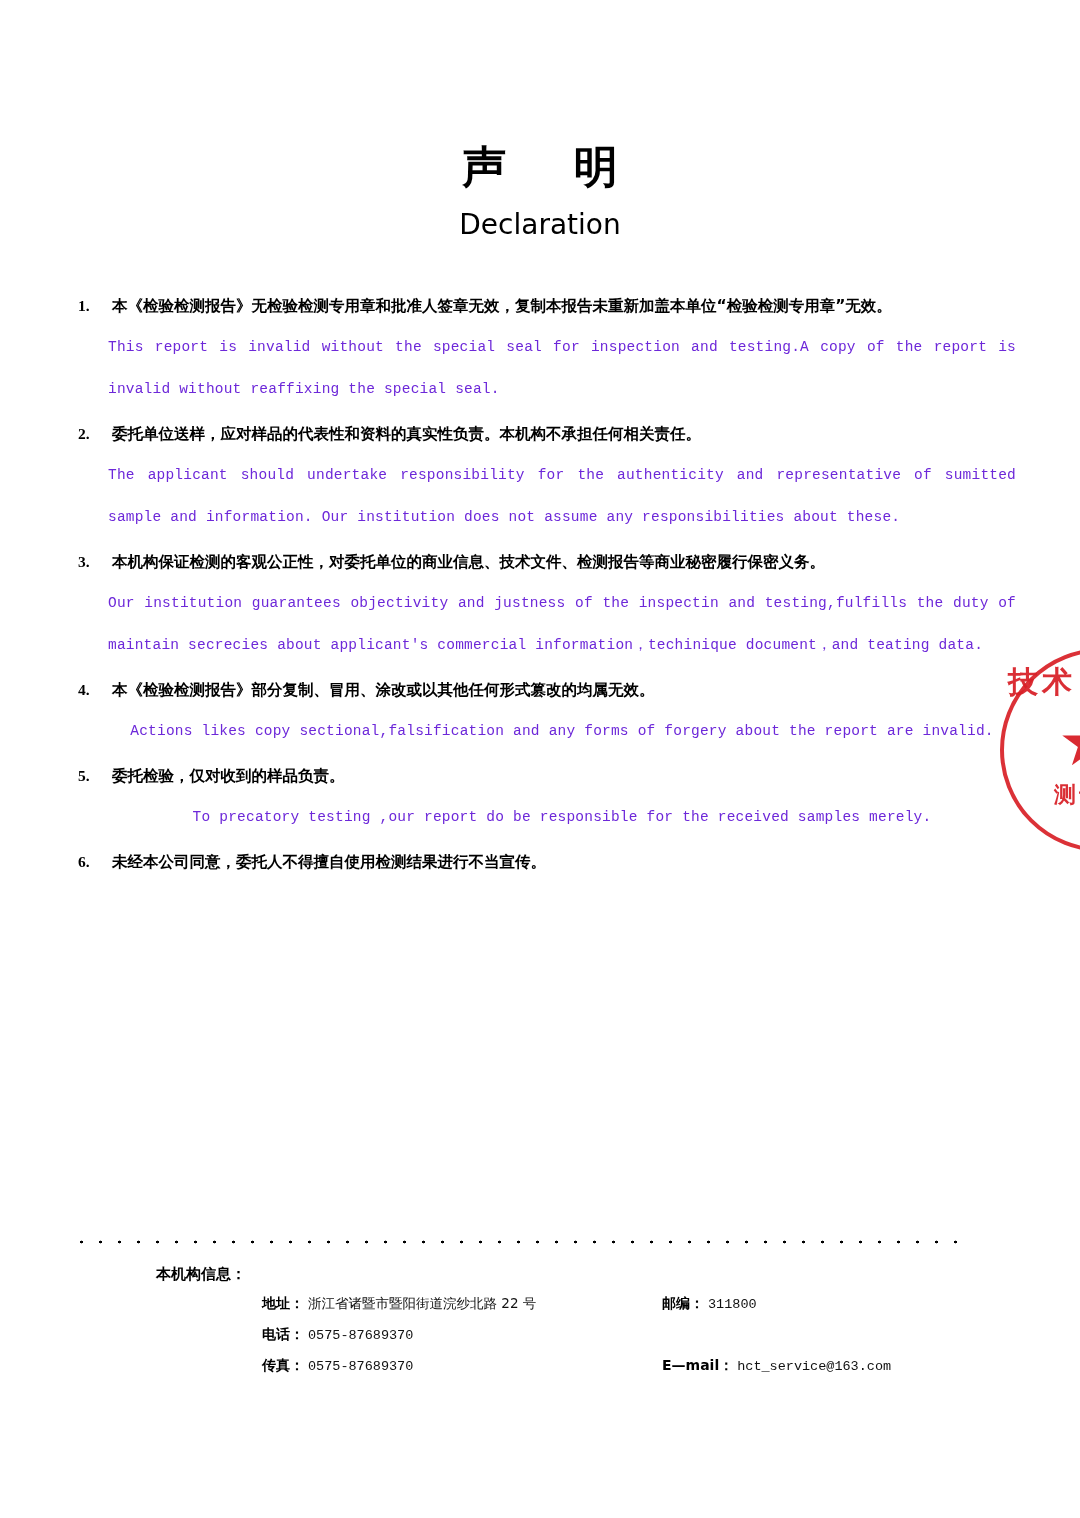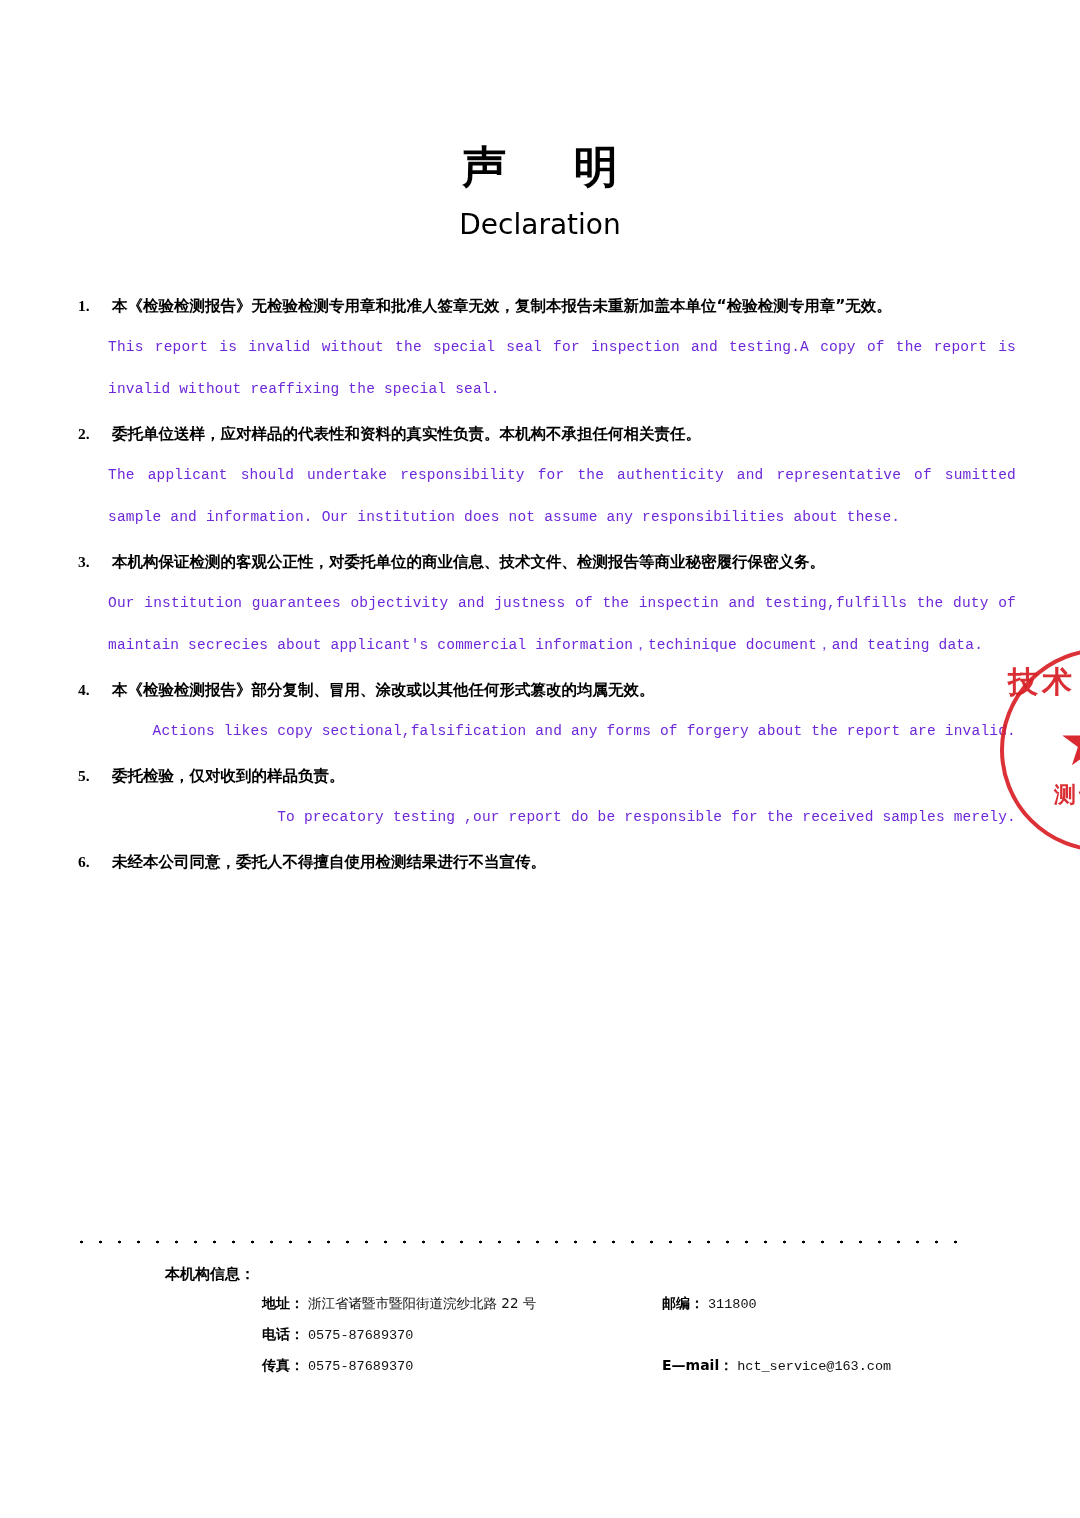--- a/index.html
+++ b/index.html
@@ -84,38 +84,38 @@
   .clause-en {
     margin: 6px 0 10px 38px;
     font-family: "Liberation Mono", monospace;
     font-size: 14.5px;
     line-height: 42px;
     color: #6d28d9;
     text-align: justify;
     width: 908px;
     letter-spacing: 0.2px;
   }
-  .clause-en.nojust { text-align: right; }
+  .clause-en.nojust { text-align: center; }
 
   
   .dot-rule {
     position: absolute;
     left: 72px;
     top: 1240px;
     width: 890px;
     height: 4px;
     background-image: radial-gradient(circle, #000 1.3px, rgba(0,0,0,0) 1.6px);
     background-size: 19px 4px;
     background-repeat: repeat-x;
   }
 
   
   .org-title {
     position: absolute;
-    left: 165px;
+    left: 156px;
     top: 1265px;
     font-family: "DejaVu Sans", sans-serif;
     font-weight: 700;
     font-size: 15px;
     color: #000;
   }
   .org-grid {
     position: absolute;
     left: 262px;
     top: 1295px;

